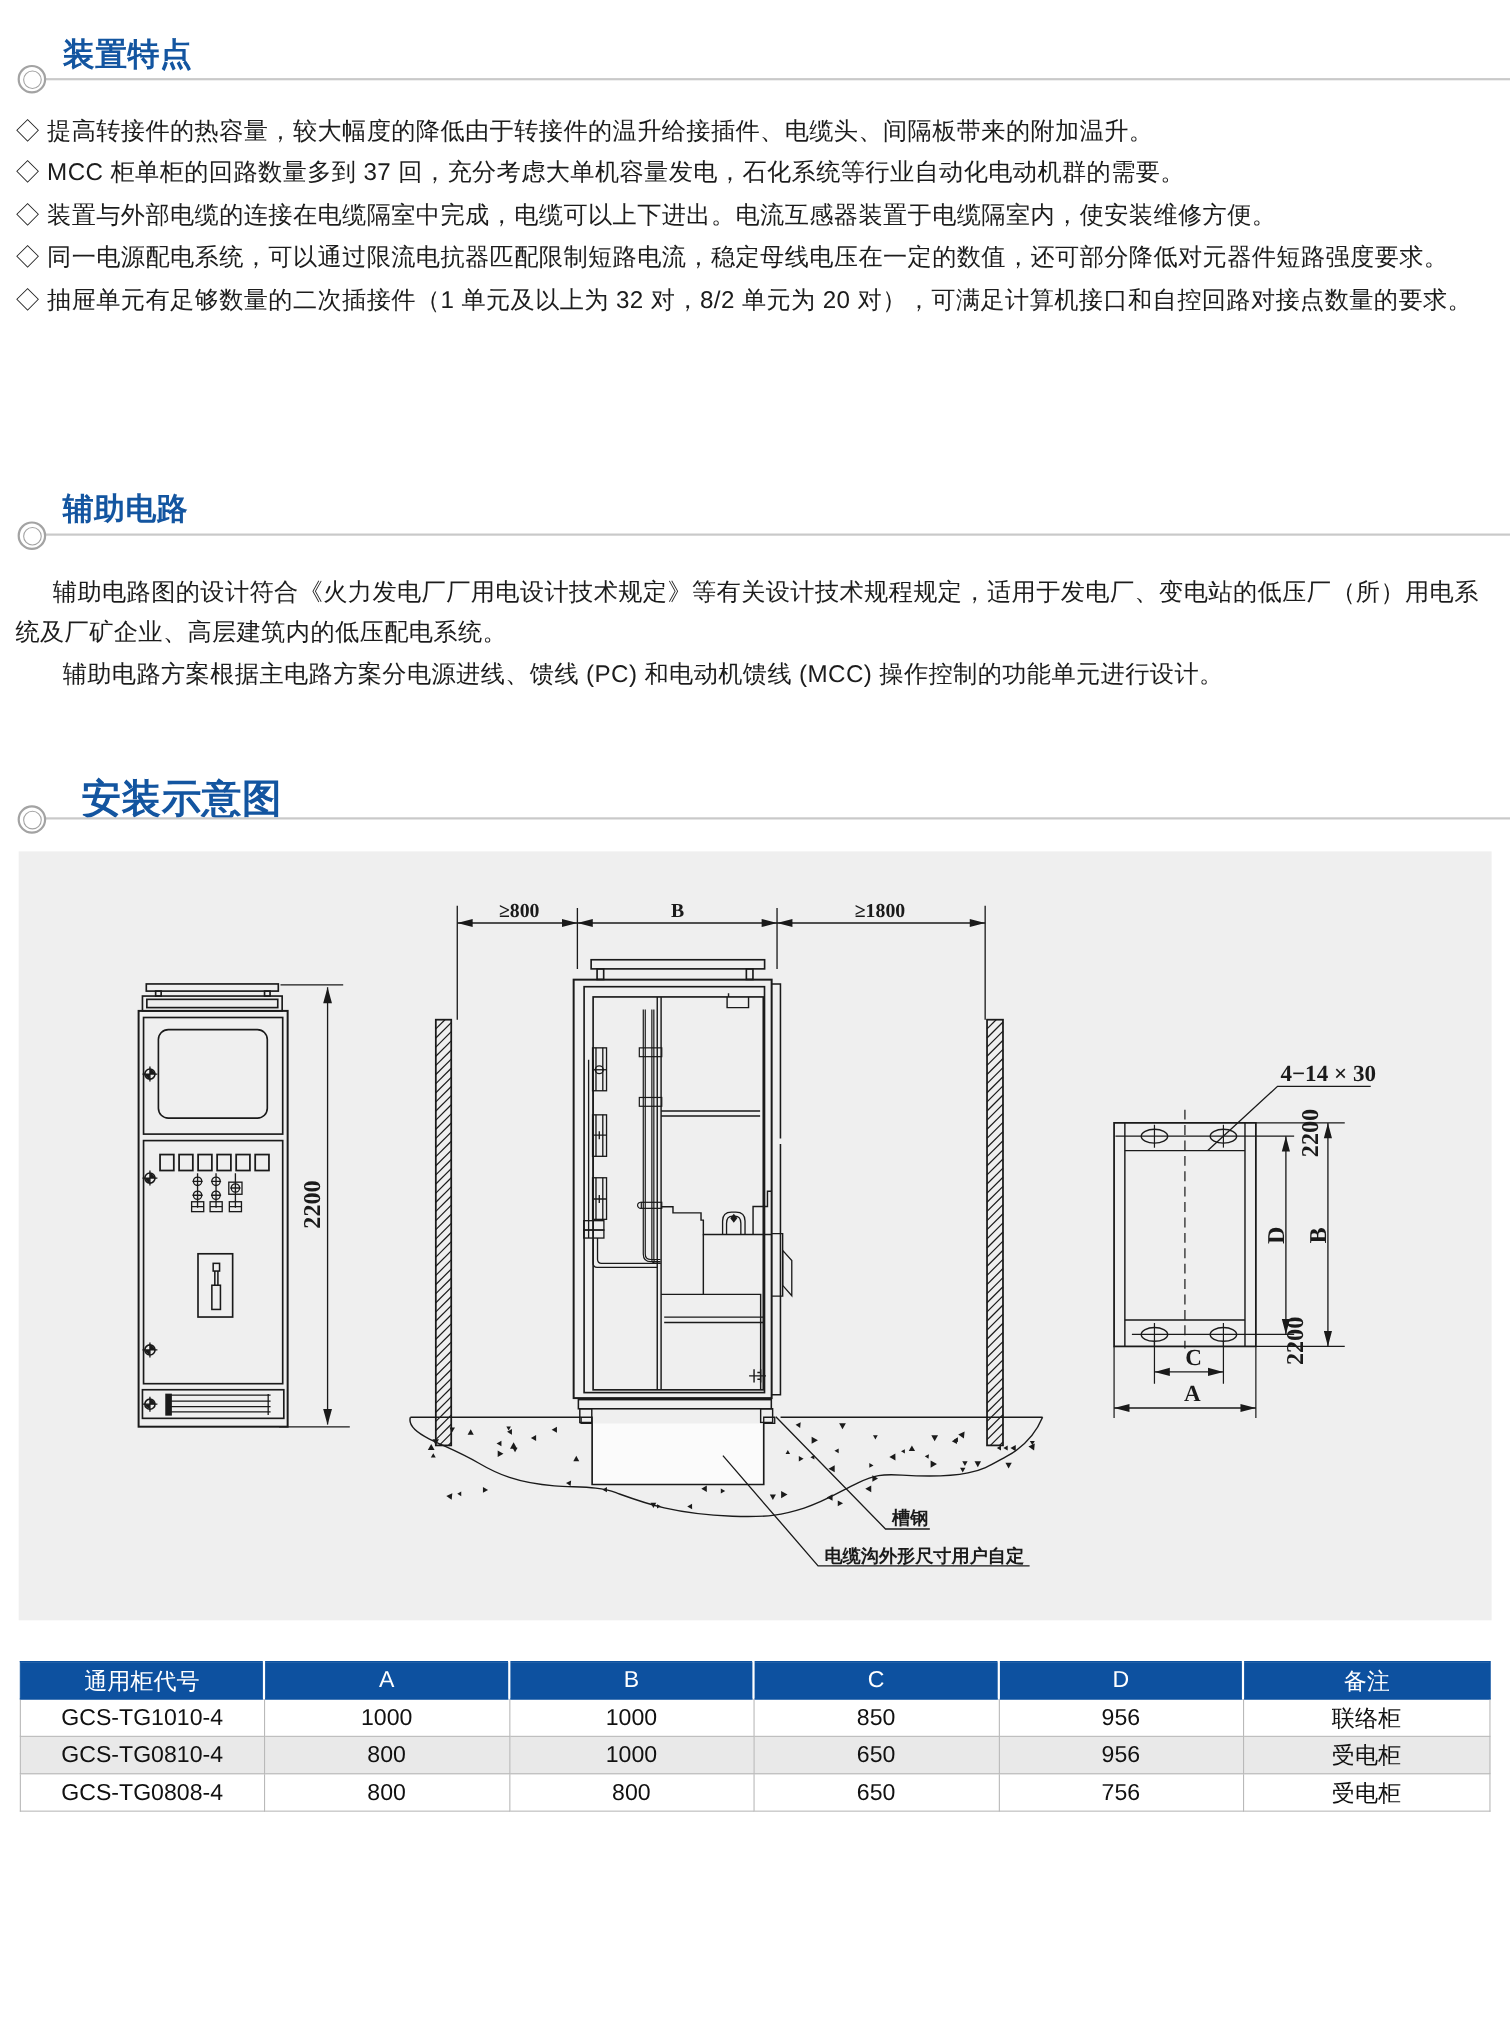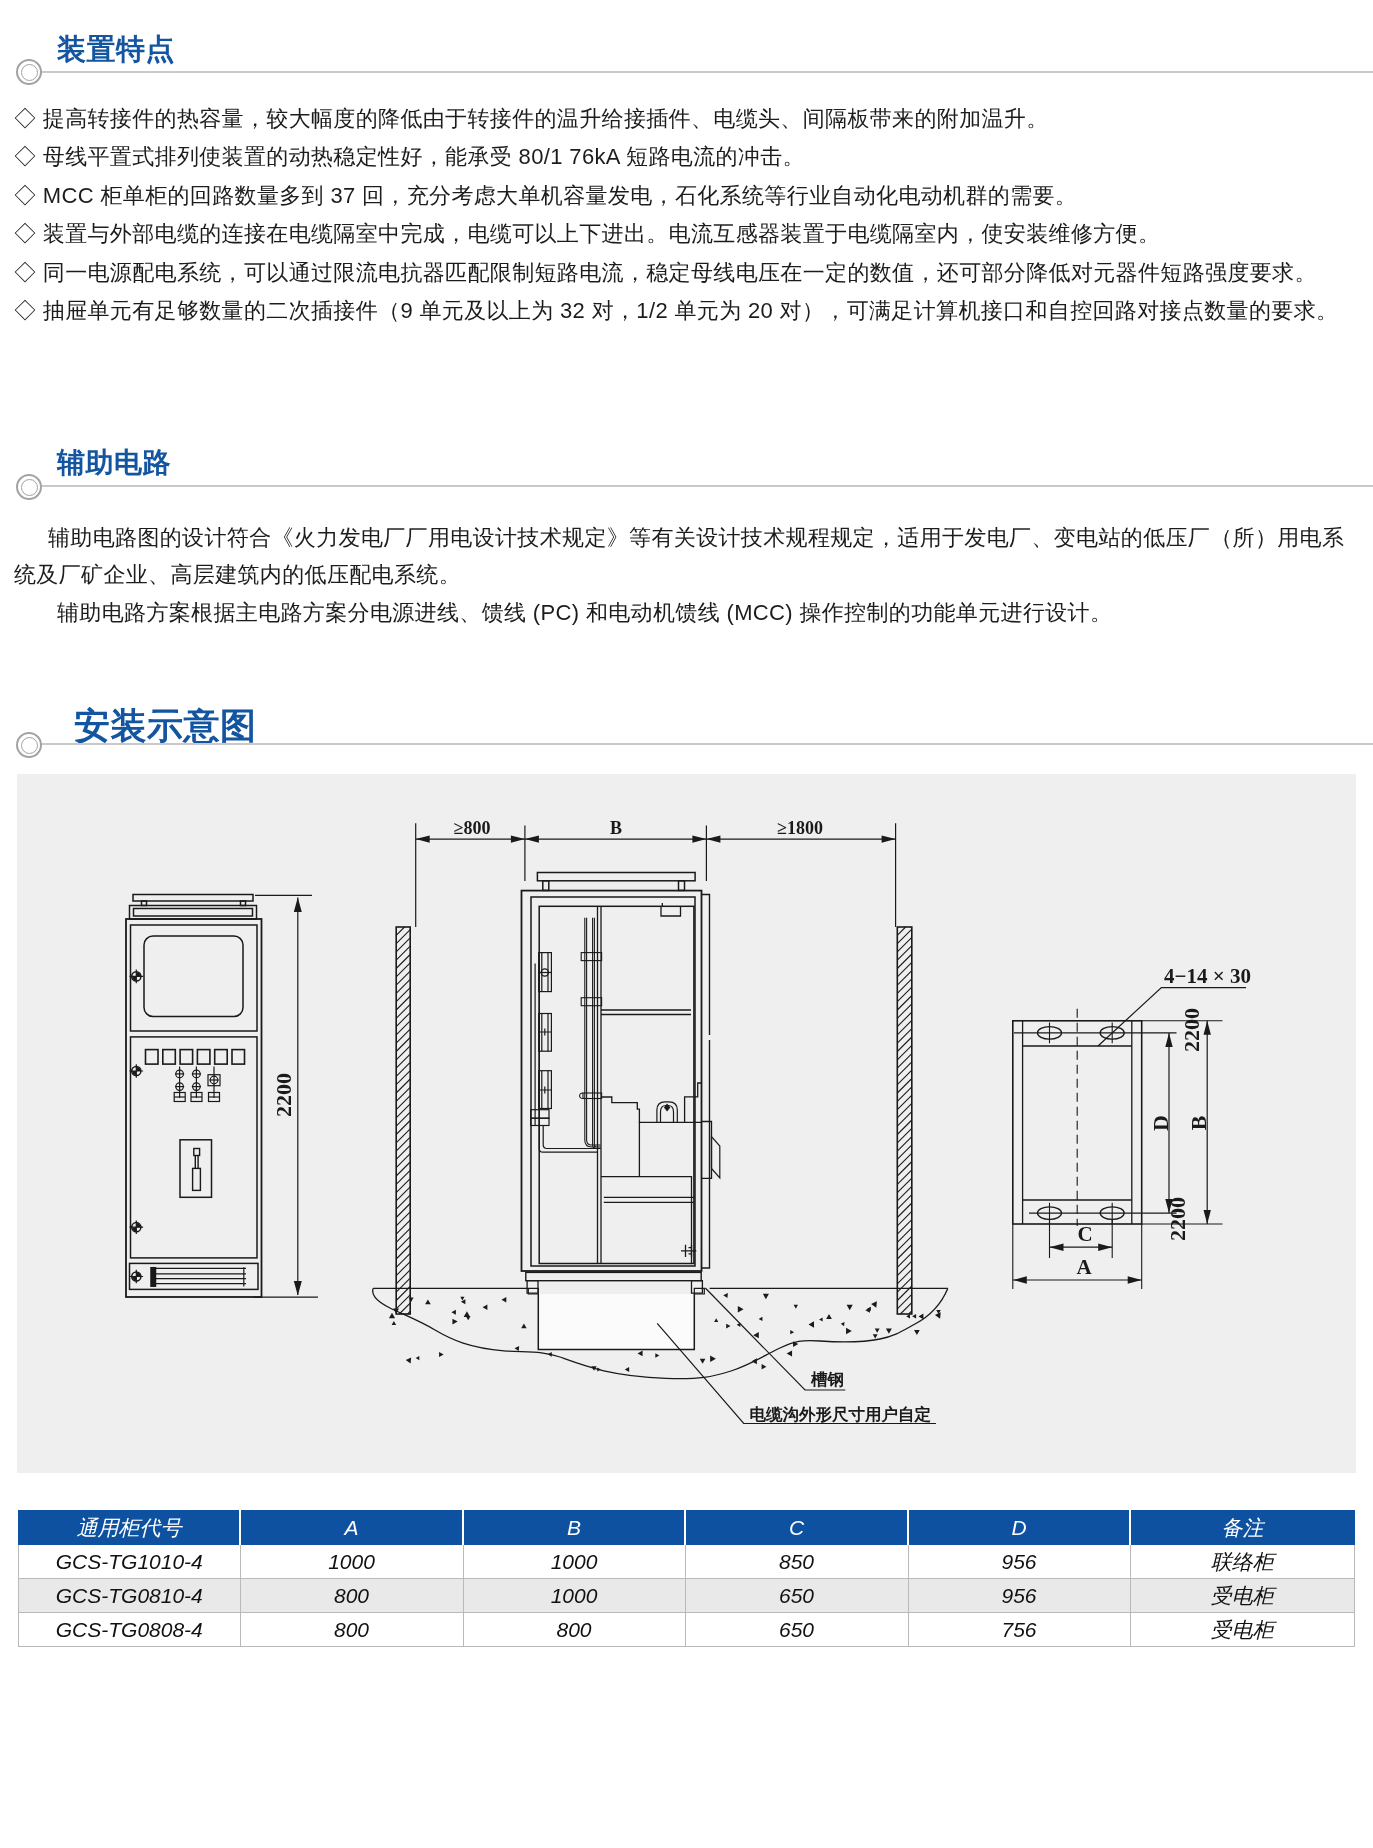--- a/index.html
+++ b/index.html
@@ -5,44 +5,43 @@
   html,body{margin:0;padding:0;}
   body{width:1373px;height:1848px;position:relative;background:#fff;
        font-family:"Liberation Sans",sans-serif;overflow:hidden;}
   .abs{position:absolute;}
   .h1{color:#1355a0;font-weight:bold;font-size:29px;letter-spacing:0.5px;text-align:center;}
   .rule{position:absolute;height:0;border-top:2px solid #c9c9c9;}
   .ring{position:absolute;border-radius:50%;border:2px solid #a3a3a3;background:#fff;width:22px;height:22px;}
   .ring i{position:absolute;left:2.5px;top:2.5px;right:2.5px;bottom:2.5px;border:1.5px solid #a3a3a3;border-radius:50%;display:block;}
   .li{font-size:22px;color:#1c1c1c;white-space:nowrap;letter-spacing:0.35px;}
   .para{font-size:22px;color:#1c1c1c;white-space:nowrap;letter-spacing:0.35px;}
-  table.spec{border-collapse:collapse;table-layout:fixed;font-size:21px;color:#111;font-style:italic;}
+  table.spec{border-collapse:collapse;table-layout:fixed;font-size:21px;color:#111;}
   table.spec td{border:1px solid #b9b9b9;text-align:center;padding:0;height:33px;}
   table.spec tr.hd td{background:#0d51a0;color:#fff;border:1px solid #0d51a0;border-right:2px solid #fff;font-size:21px;}
   table.spec tr.hd td:last-child{border-right:1px solid #0d51a0;}
   table.spec tr.g td{background:#e9e9e9;}
 </style>
 </head>
 <body>
 
 <div class="abs h1" style="left:57px;top:30px;">装置特点</div>
 
 <div class="rule" style="left:40px;top:71px;width:1333px;"></div>
 
 <div class="ring" style="left:16px;top:59px;">
     <i></i>
   </div>
 
 <div class="abs" style="left:14px;top:100px;line-height:38.4px;">
   <div class="li">◇ 提高转接件的热容量，较大幅度的降低由于转接件的温升给接插件、电缆头、间隔板带来的附加温升。</div>
-  <div class="li">◇ 母线平置式排列使装置的动热稳定性好，能承受 80/1 76kA 短路电流的冲击。</div>
   <div class="li">◇ MCC 柜单柜的回路数量多到 37 回，充分考虑大单机容量发电，石化系统等行业自动化电动机群的需要。</div>
   <div class="li">◇ 装置与外部电缆的连接在电缆隔室中完成，电缆可以上下进出。电流互感器装置于电缆隔室内，使安装维修方便。</div>
   <div class="li">◇ 同一电源配电系统，可以通过限流电抗器匹配限制短路电流，稳定母线电压在一定的数值，还可部分降低对元器件短路强度要求。</div>
-  <div class="li">◇ 抽屉单元有足够数量的二次插接件（9 单元及以上为 32 对，1/2 单元为 20 对），可满足计算机接口和自控回路对接点数量的要求。</div>
+  <div class="li">◇ 抽屉单元有足够数量的二次插接件（1 单元及以上为 32 对，8/2 单元为 20 对），可满足计算机接口和自控回路对接点数量的要求。</div>
 </div>
 
 <div class="abs h1" style="left:57px;top:444px;font-size:28px;">辅助电路</div>
 
 <div class="rule" style="left:40px;top:485px;width:1333px;"></div>
 
 <div class="ring" style="left:16px;top:474px;">
     <i></i>
   </div>
 

